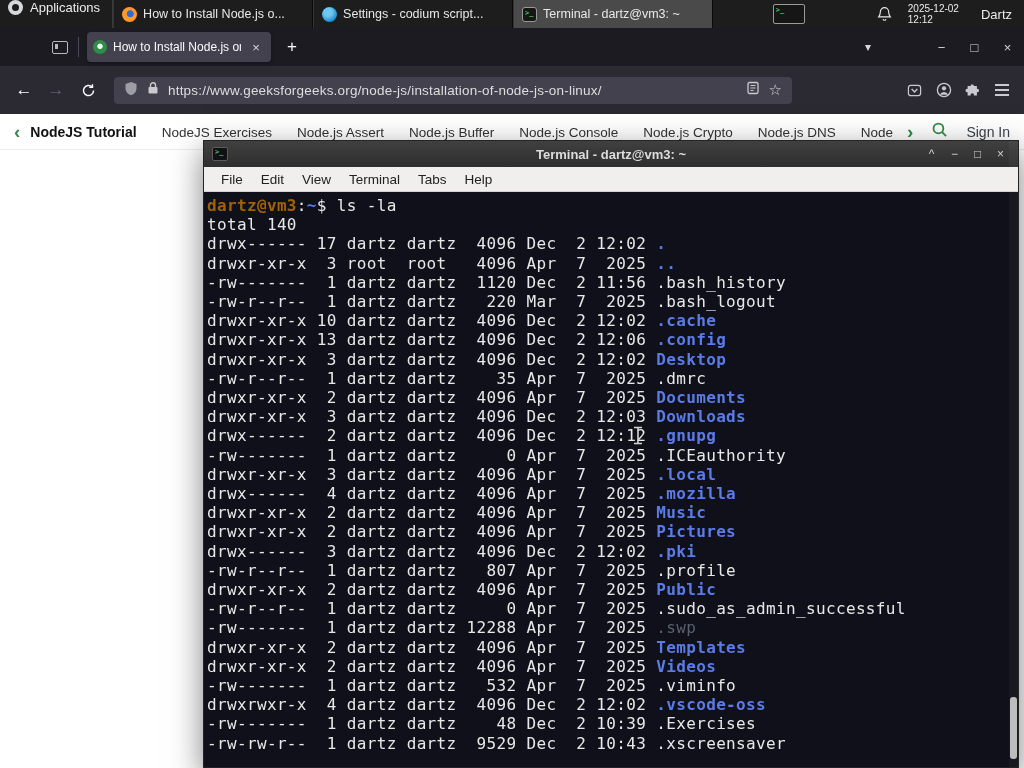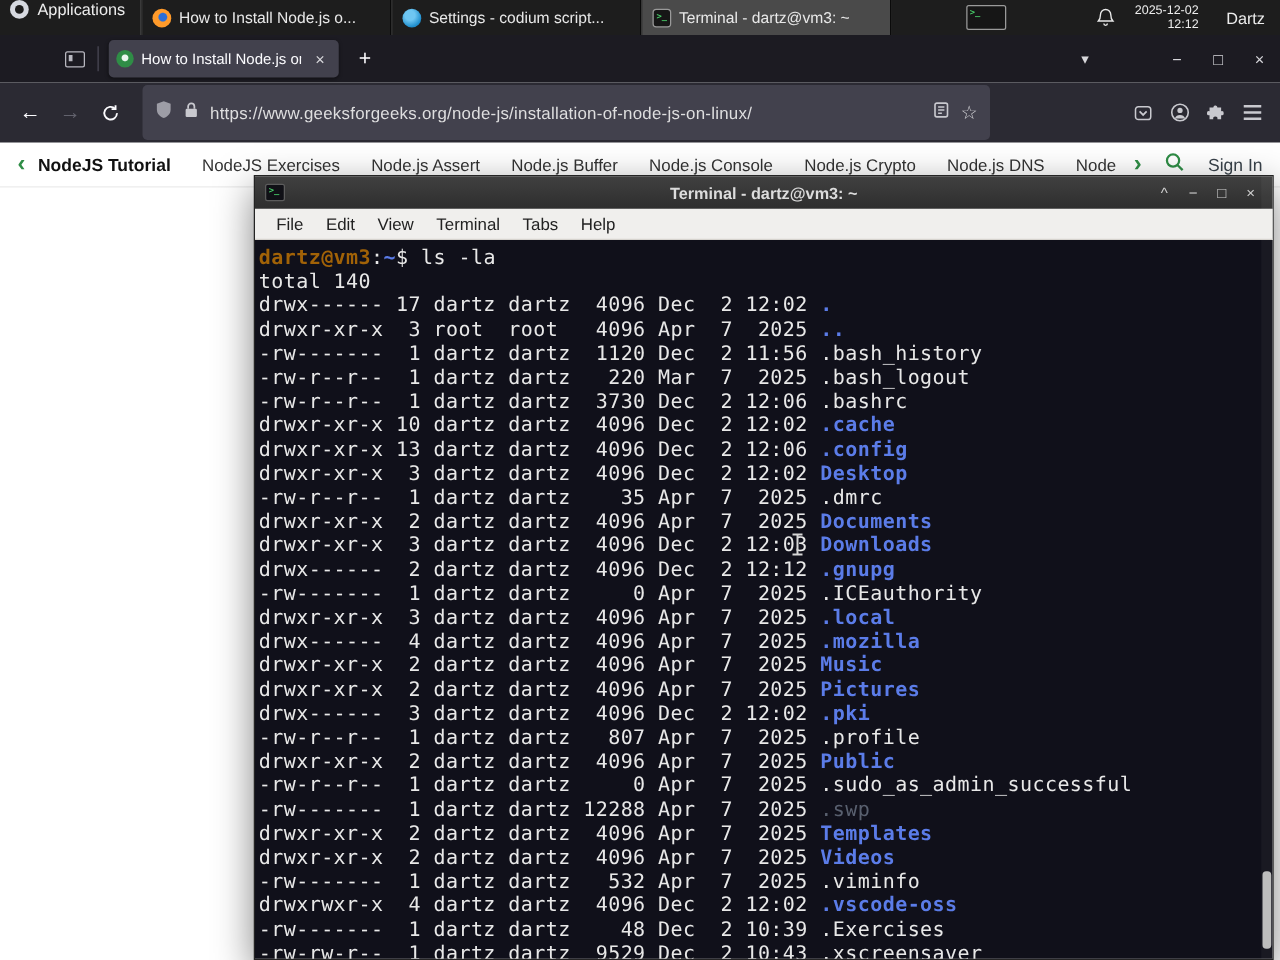--- a/index.html
+++ b/index.html
@@ -22,21 +22,21 @@
   .task-btn.active { background:#4a4a4a; }
   .task-ic { width:15px; height:15px; flex:none; border-radius:50%; }
   .ic-firefox { background:radial-gradient(circle at 55% 45%, #2b6dd6 0 26%, #ff9a2a 34% 72%, #ff5a00 100%); }
   .ic-codium { background:radial-gradient(circle at 40% 35%, #6ec6f2 0 30%, #1f8ecd 70%); }
   .ic-terminal, .tray-ic { background:#161616; border:1px solid #9a9a9a; border-radius:3px; position:relative; }
   .ic-terminal::before, .tray-ic::before { content:">_"; position:absolute; top:1px; left:2px;
     color:#49d06a; font:bold 7px "DejaVu Sans Mono", monospace; }
   .task-title { overflow:hidden; white-space:nowrap; }
   .tray-ic { width:32px; height:20px; margin-left:auto; margin-right:72px; border-radius:2px; }
   .bell { margin-right:16px; display:flex; }
-  .clock { text-align:right; font-size:10px; line-height:11.5px; margin-right:22px; }
+  .clock { text-align:left; font-size:10px; line-height:11.5px; margin-right:22px; }
   .user-label { font-size:13px; margin-right:12px; }
 
   
   .tabbar { position:absolute; top:28px; left:0; right:0; height:38px; background:#1c1b22;
     display:flex; align-items:center; z-index:10; }
   .ffview { width:24px; height:22px; margin-left:48px; position:relative; flex:none; }
   .ffview::before { content:""; position:absolute; left:4px; top:5px; width:14px; height:11px;
     border:1.4px solid #b8b8c0; border-radius:2px; }
   .ffview::after { content:""; position:absolute; left:7px; top:8px; width:3px; height:5px; background:#b8b8c0; }
   .tabsep { width:1px; height:20px; background:#4a4956; margin:0 8px 0 6px; }
@@ -50,21 +50,21 @@
     color:#fbfbfe; font-size:17px; border-radius:4px; }
   .tab-right { margin-left:auto; display:flex; align-items:center; }
   .alltabs { width:26px; text-align:center; color:#d7d7db; font-size:12px; margin-right:44px; }
   .wc { width:33px; height:38px; display:grid; place-items:center; color:#d7d7db; font-size:13px; }
 
   .navbar { position:absolute; top:66px; left:0; right:0; height:48px; background:#2b2a33;
     display:flex; align-items:center; padding:0 8px; z-index:10; }
   .nav-btn { width:32px; height:32px; display:grid; place-items:center; color:#fbfbfe;
     font-size:17px; border-radius:4px; flex:none; }
   .nav-btn.disabled { color:#62626d; }
-  .urlbar { width:678px; height:44px; margin-left:10px; background:#42414d; border-radius:4px;
+  .urlbar { width:678px; height:27px; margin-left:10px; background:#42414d; border-radius:4px;
     display:flex; align-items:center; padding:0 10px; gap:9px; flex:none; }
   .url-text { flex:1; font-size:13.5px; color:#dededf; white-space:nowrap; overflow:hidden; letter-spacing:.2px; }
   .star { font-size:15px; color:#d7d7db; }
   .nav-spacer { flex:1; }
   .icon-btn { width:29px; height:30px; display:grid; place-items:center; border-radius:4px; flex:none; }
   .hamb { width:14px; height:2px; background:#c9c9cf; box-shadow:0 5px 0 #c9c9cf, 0 -5px 0 #c9c9cf; }
 
   
   .site-header { position:absolute; top:114px; left:0; right:0; height:36px; background:#fff;
     border-bottom:1px solid #ececec; display:flex; align-items:center; padding:0 14px; z-index:5; }
@@ -257,21 +257,20 @@
       <span class="menu-item">Tabs</span>
       <span class="menu-item">Help</span>
     </div>
   <div class="term-body">
     <div class="tline"><span class="p-green">dartz@vm3</span><span>:</span><span class="p-blue">~</span><span>$ </span><span>ls -la</span></div>
     <div class="tline">total 140</div>
   <div class="tline"><span class="tpre">drwx------ 17 dartz dartz  4096 Dec  2 12:02 </span><span class="tname-dir">.</span></div>
       <div class="tline"><span class="tpre">drwxr-xr-x  3 root  root   4096 Apr  7  2025 </span><span class="tname-dir">..</span></div>
       <div class="tline"><span class="tpre">-rw-------  1 dartz dartz  1120 Dec  2 11:56 </span><span class="tname-file">.bash_history</span></div>
       <div class="tline"><span class="tpre">-rw-r--r--  1 dartz dartz   220 Mar  7  2025 </span><span class="tname-file">.bash_logout</span></div>
-      <div class="tline"><span class="tpre">-rw-r--r--  1 dartz dartz  3730 Dec  2 12:06 </span><span class="tname-file">.bashrc</span></div>
       <div class="tline"><span class="tpre">drwxr-xr-x 10 dartz dartz  4096 Dec  2 12:02 </span><span class="tname-dir">.cache</span></div>
       <div class="tline"><span class="tpre">drwxr-xr-x 13 dartz dartz  4096 Dec  2 12:06 </span><span class="tname-dir">.config</span></div>
       <div class="tline"><span class="tpre">drwxr-xr-x  3 dartz dartz  4096 Dec  2 12:02 </span><span class="tname-dir">Desktop</span></div>
       <div class="tline"><span class="tpre">-rw-r--r--  1 dartz dartz    35 Apr  7  2025 </span><span class="tname-file">.dmrc</span></div>
       <div class="tline"><span class="tpre">drwxr-xr-x  2 dartz dartz  4096 Apr  7  2025 </span><span class="tname-dir">Documents</span></div>
       <div class="tline"><span class="tpre">drwxr-xr-x  3 dartz dartz  4096 Dec  2 12:03 </span><span class="tname-dir">Downloads</span></div>
       <div class="tline"><span class="tpre">drwx------  2 dartz dartz  4096 Dec  2 12:12 </span><span class="tname-dir">.gnupg</span></div>
       <div class="tline"><span class="tpre">-rw-------  1 dartz dartz     0 Apr  7  2025 </span><span class="tname-file">.ICEauthority</span></div>
       <div class="tline"><span class="tpre">drwxr-xr-x  3 dartz dartz  4096 Apr  7  2025 </span><span class="tname-dir">.local</span></div>
       <div class="tline"><span class="tpre">drwx------  4 dartz dartz  4096 Apr  7  2025 </span><span class="tname-dir">.mozilla</span></div>

